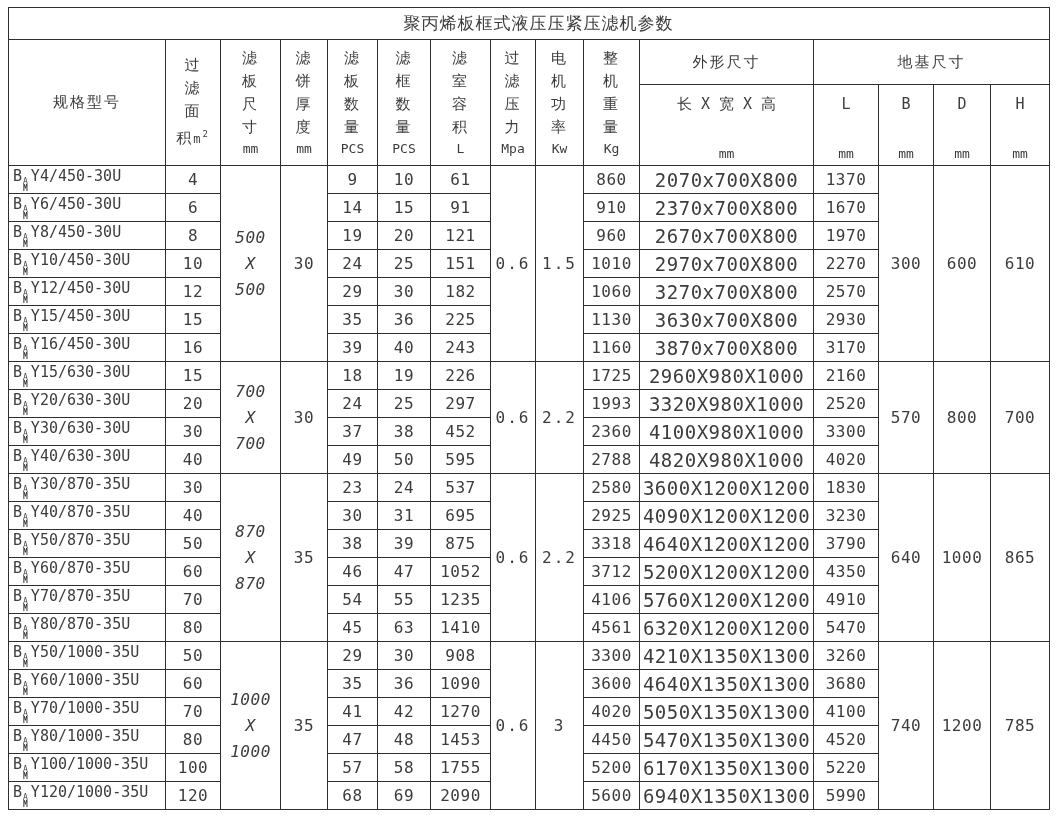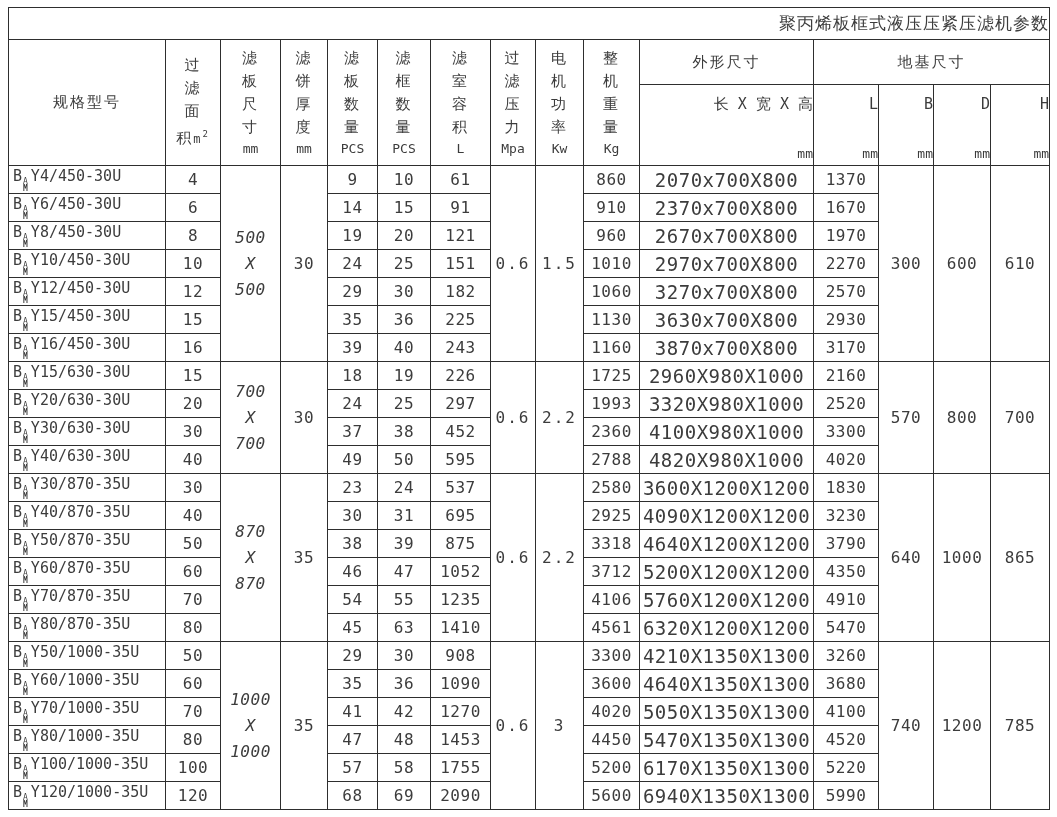--- a/index.html
+++ b/index.html
@@ -2,23 +2,23 @@
 <html><head>
 <meta charset="utf-8">
 <style>
   html,body{margin:0;padding:0;background:#fff;}
   body{width:1057px;height:817px;position:relative;overflow:hidden;
        font-family:"DejaVu Sans Mono","DejaVu Sans",sans-serif;color:#3c3c3c;}
   .wrap{position:absolute;left:8px;top:7px;}
   table{border-collapse:collapse;table-layout:fixed;width:1041px;}
   th,td{border:1px solid #2e2e2e;padding:0;font-weight:normal;text-align:center;
         vertical-align:middle;overflow:hidden;}
-  tr.title-row th{height:31px;text-align:right;padding-left:19px;font-size:17px;letter-spacing:1px;}
+  tr.title-row th{height:31px;text-align:center;padding-left:19px;font-size:17px;letter-spacing:1px;}
   tr.hdr-top th{height:44px;font-size:15px;letter-spacing:2px;}
-  tr.hdr-bot th{height:80px;text-align:right;}
+  tr.hdr-bot th{height:80px;}
   .h-model{font-size:16px;letter-spacing:3px;}
   .vh{vertical-align:middle;}
   .vstack{display:flex;flex-direction:column;align-items:center;justify-content:center;
           font-size:15px;line-height:23px;height:125px;}
   .vstack .unit{font-size:13px;line-height:20px;letter-spacing:0;}
   .vstack .mline{font-size:15px;line-height:23px;}
   .vstack .mline .mu{font-size:12px;}
   .vstack .mline sup{font-size:9px;}
   .chars{display:contents;}
   .subhdr{display:flex;flex-direction:column;justify-content:space-between;

